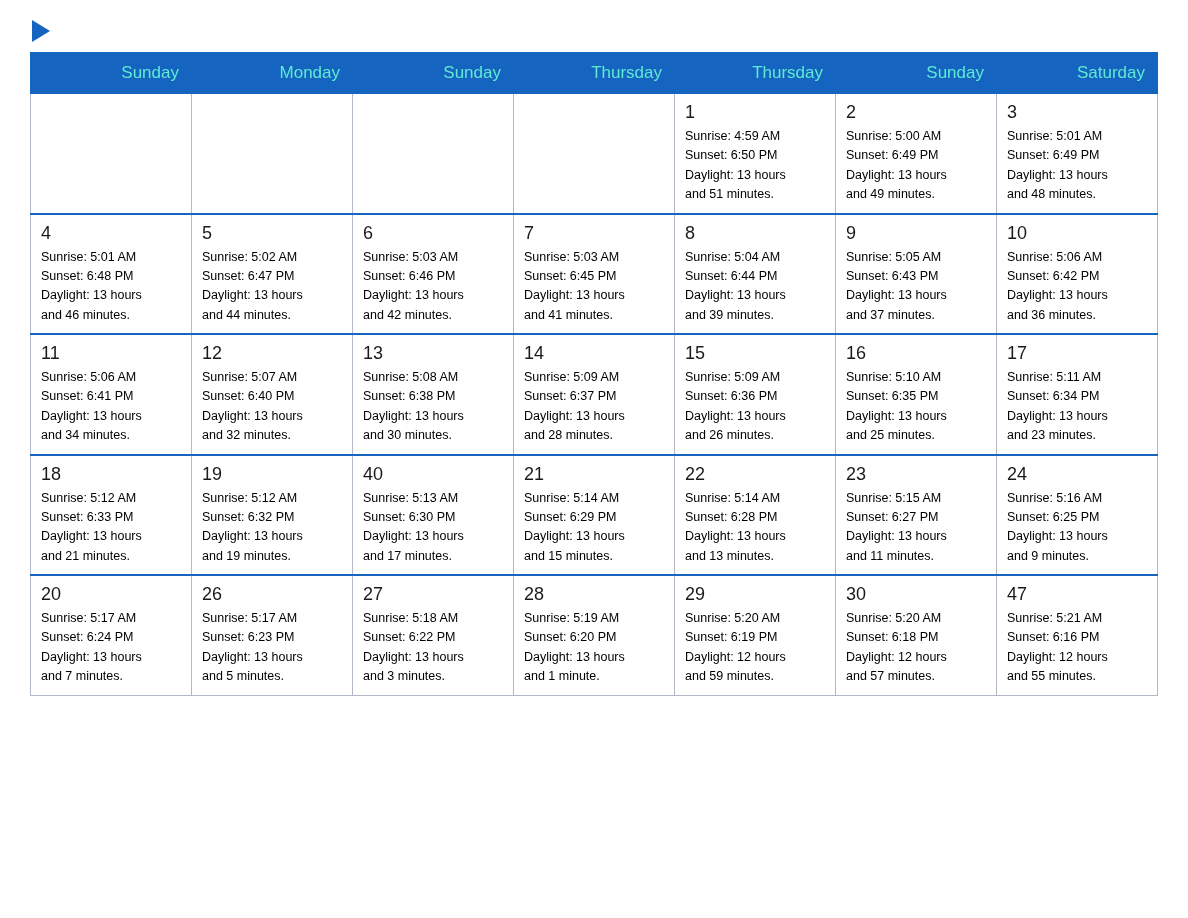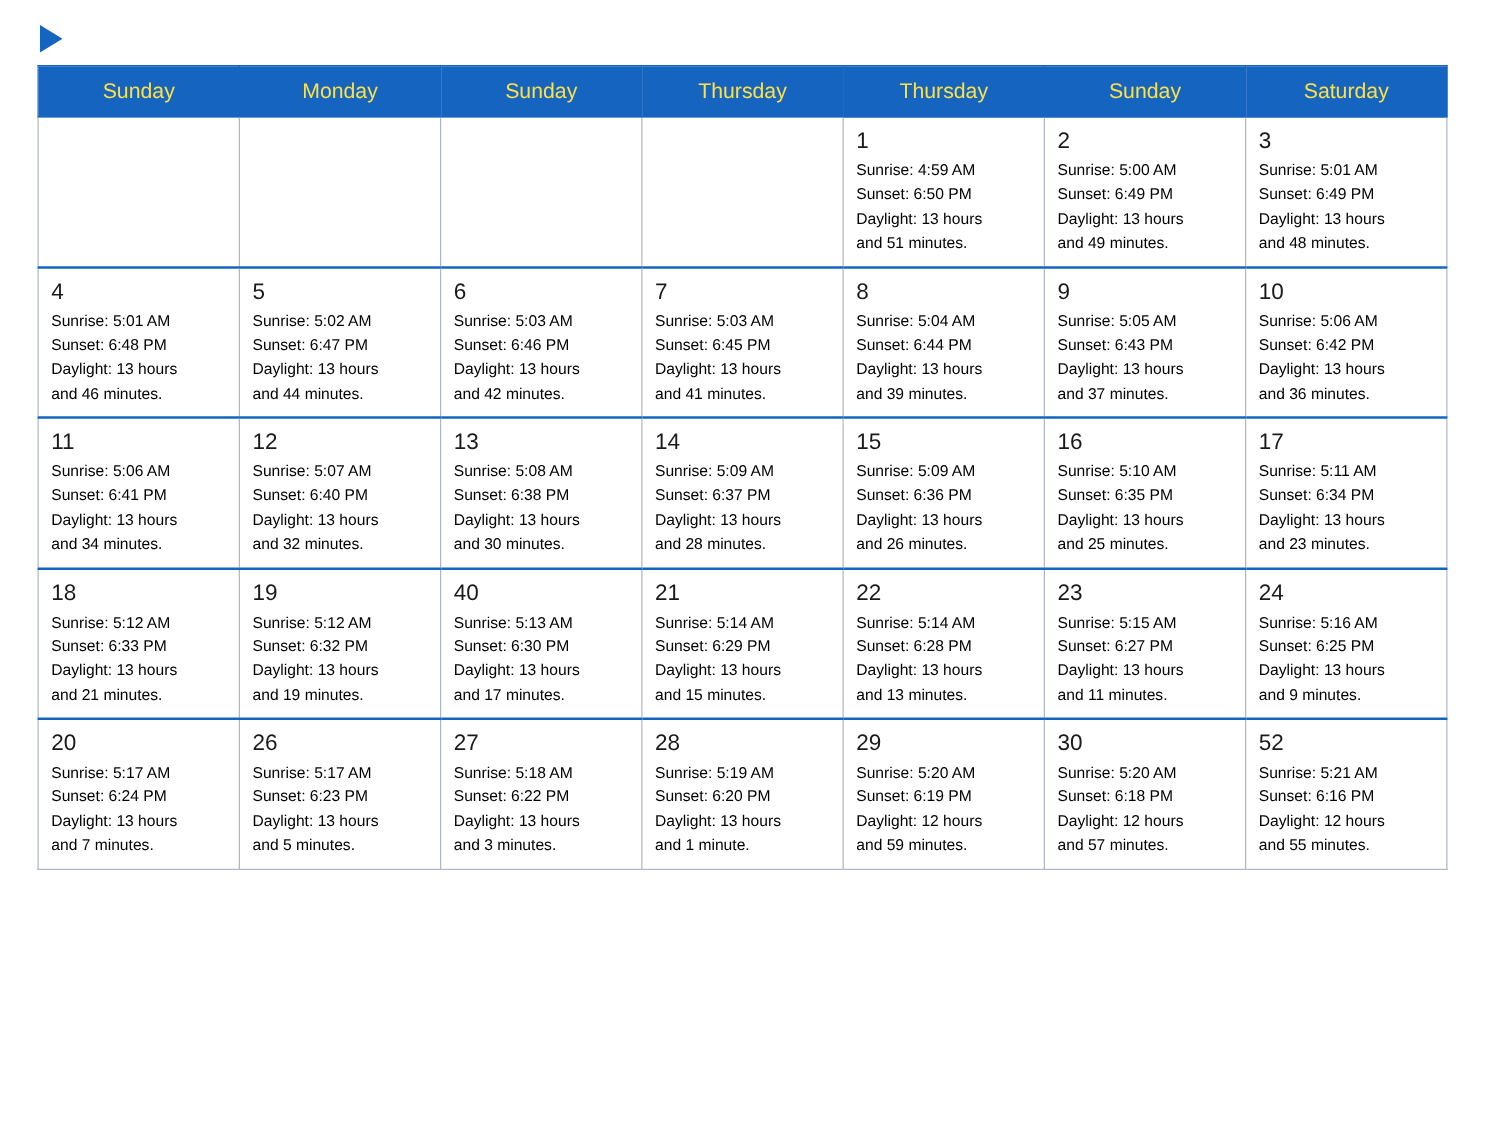--- a/index.html
+++ b/index.html
@@ -35,25 +35,25 @@
       color: #333;
       margin-top: 4px;
     }
     .calendar {
       width: 100%;
       border-collapse: collapse;
       margin-top: 10px;
     }
     .calendar th {
       background-color: #1565c0;
-      color: #fde047;
+      color: #5eead4;
       font-size: 17px;
       font-weight: normal;
       padding: 10px 12px;
-      text-align: center;
+      text-align: right;
       border: 1px solid #1565c0;
     }
     .calendar td {
       border: 1px solid #b0b8c8;
       vertical-align: top;
       padding: 8px 10px;
       width: calc(100% / 7);
       height: 120px;
     }
     .day-number {
@@ -262,18 +262,18 @@
         </td>
         <td>
           <span class="day-number">29</span>
           <div class="day-info">Sunrise: 5:20 AM<br>Sunset: 6:19 PM<br>Daylight: 12 hours<br>and 59 minutes.</div>
         </td>
         <td>
           <span class="day-number">30</span>
           <div class="day-info">Sunrise: 5:20 AM<br>Sunset: 6:18 PM<br>Daylight: 12 hours<br>and 57 minutes.</div>
         </td>
         <td>
-          <span class="day-number">52</span>
+          <span class="day-number">47</span>
           <div class="day-info">Sunrise: 5:21 AM<br>Sunset: 6:16 PM<br>Daylight: 12 hours<br>and 55 minutes.</div>
         </td>
       </tr>
     </tbody>
 </table>
 
 </body></html>

